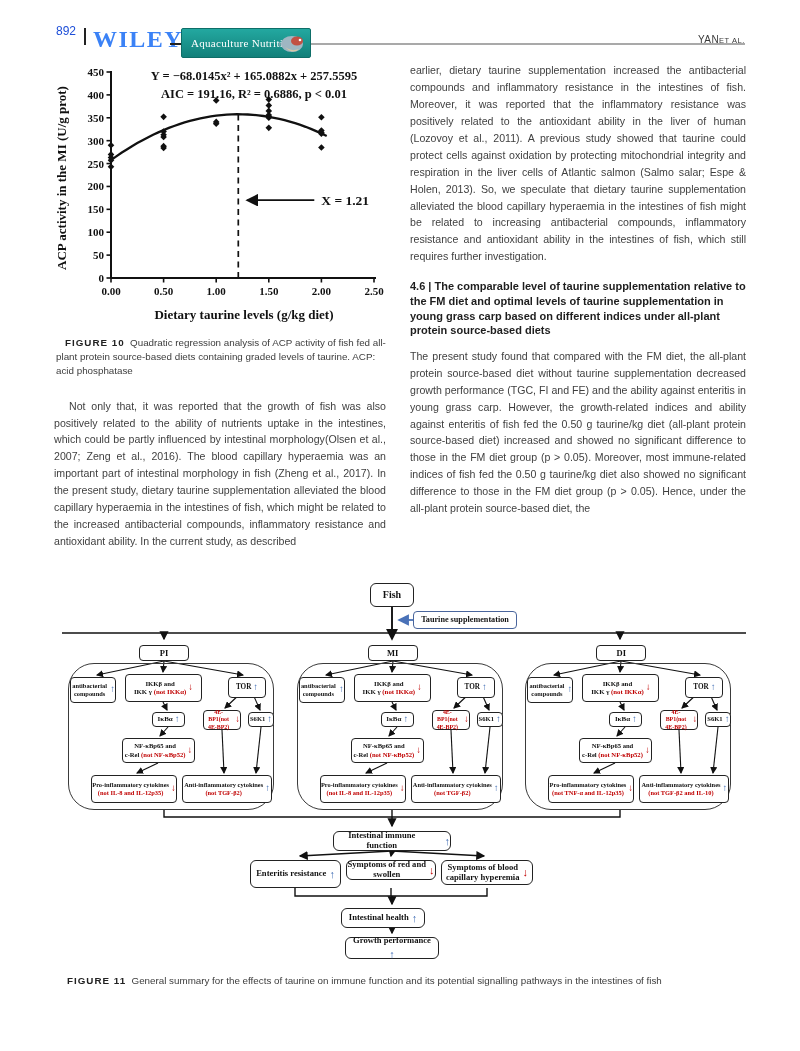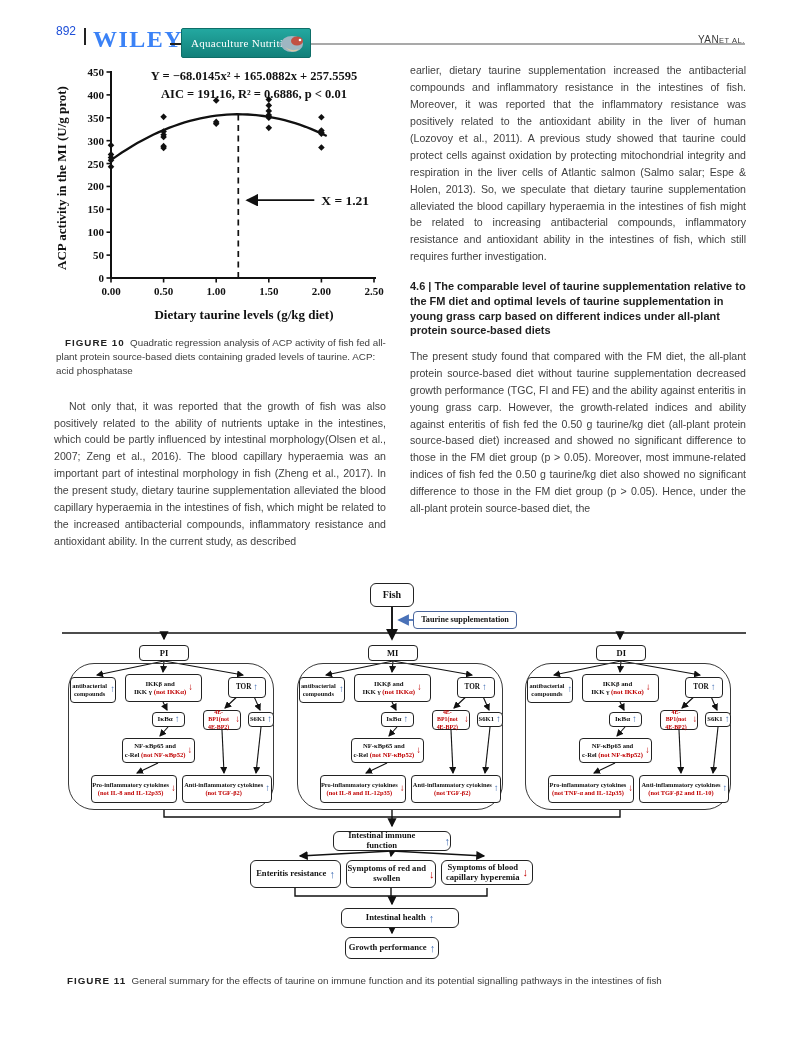--- a/index.html
+++ b/index.html
@@ -41,24 +41,24 @@
   #fig11{position:absolute;left:62px;top:578px;width:684px;height:385px;
          font-family:"Liberation Serif","DejaVu Serif",serif;}
   #fig11-svg{position:absolute;left:0;top:0;}
   .fb{position:absolute;background:#fff;border:1.3px solid #222;border-radius:6px;
       display:flex;align-items:center;justify-content:center;gap:3px;
       font-weight:bold;font-size:8.6px;color:#111;text-align:center;line-height:1.15;box-sizing:border-box;}
   .fishbox{left:308px;top:5px;width:44px;height:24px;font-size:10px;border-radius:6px;border-width:1.5px;}
   .taurinebox{left:351px;top:33px;width:104px;height:18px;font-size:8.2px;border:1.4px solid #49659c;border-radius:4px;}
   .immunebox{left:271px;top:253px;width:118px;height:20px;gap:15px;}
   .enteritisbox{left:188px;top:282px;width:91px;height:28px;}
-  .swollenbox{left:284px;top:282px;width:90px;height:28px;}
+  .swollenbox{left:284px;top:282px;width:90px;height:20px;}
   .capillarybox{left:379px;top:282px;width:92px;height:25px;}
-  .healthbox{left:279px;top:330px;width:118px;height:20px;}
-  .growthbox{left:283px;top:359px;width:94px;height:22px;}
+  .healthbox{left:279px;top:330px;width:84px;height:20px;}
+  .growthbox{left:283px;top:359px;width:94px;height:22px;flex-direction:column;}
   .farr{font-size:11px;font-weight:bold;line-height:1;}
   .up{color:#3f6cb4;} .down{color:#c00000;} .red{color:#c00000;}
   
   .panels{position:absolute;left:4px;top:67px;width:680px;height:165px;display:flex;gap:6px;}
   .panel{position:relative;width:224px;height:165px;}
   .parrows{position:absolute;left:0;top:0;z-index:0;}
   .parrows line{stroke:#111;stroke-width:1.1;}
   .pcontainer{position:absolute;left:2px;top:18px;width:206px;height:147px;
               border:1.4px solid #3a3a3a;border-radius:26px;box-sizing:border-box;}
   .pbox{position:absolute;z-index:2;background:#fff;border:1px solid #222;border-radius:4px;

